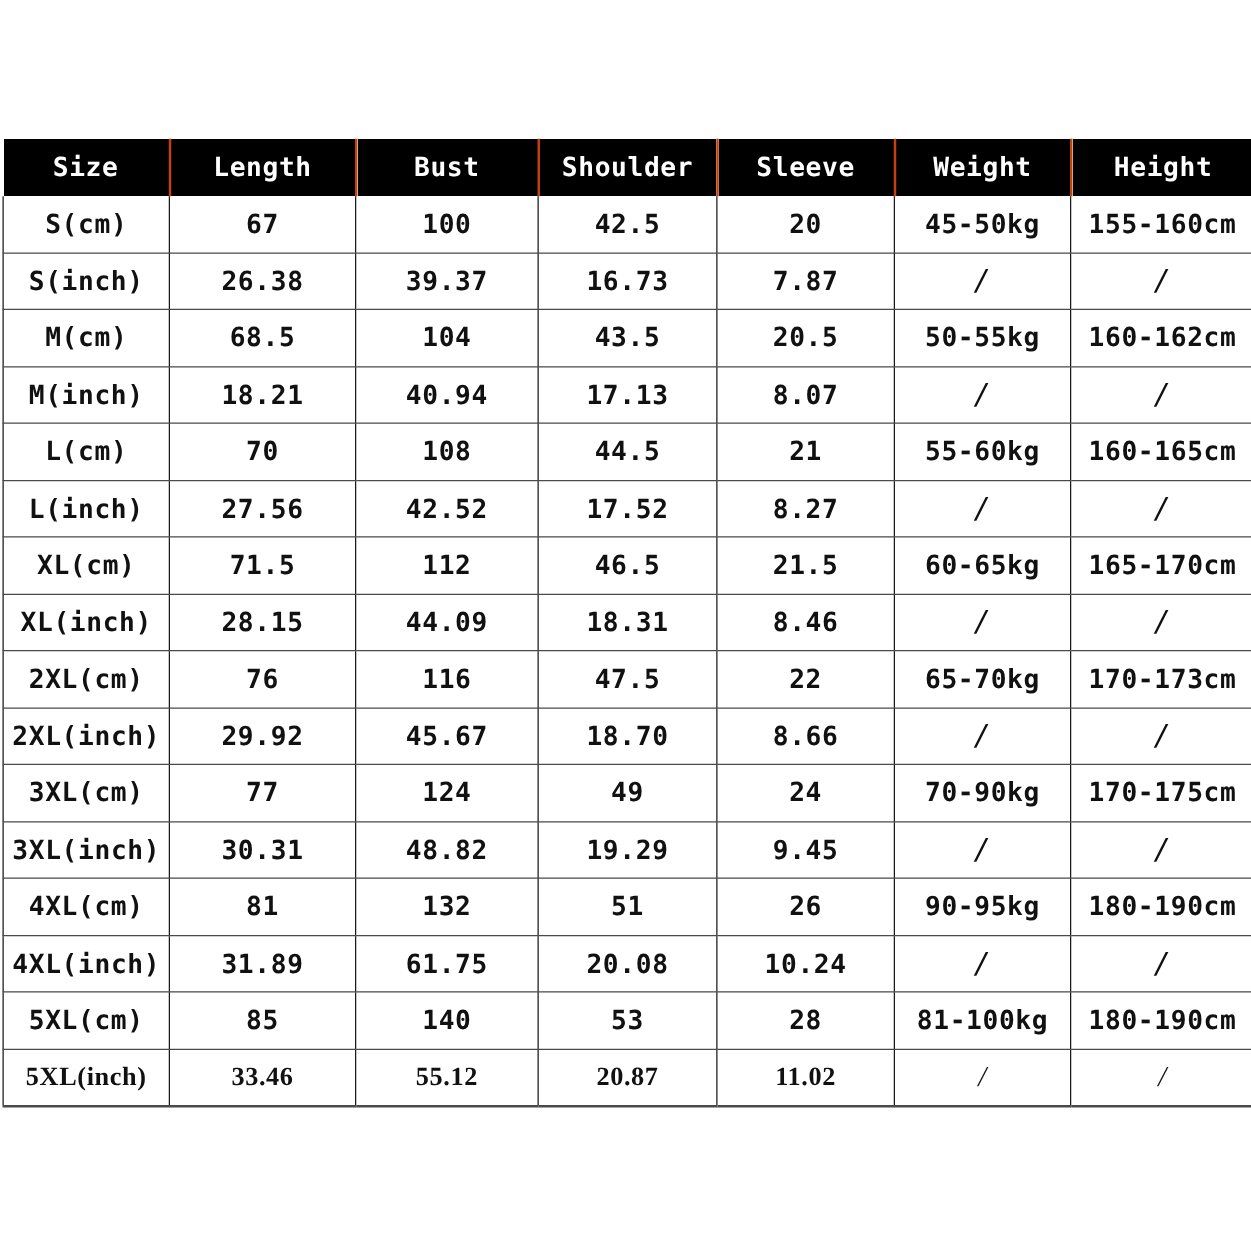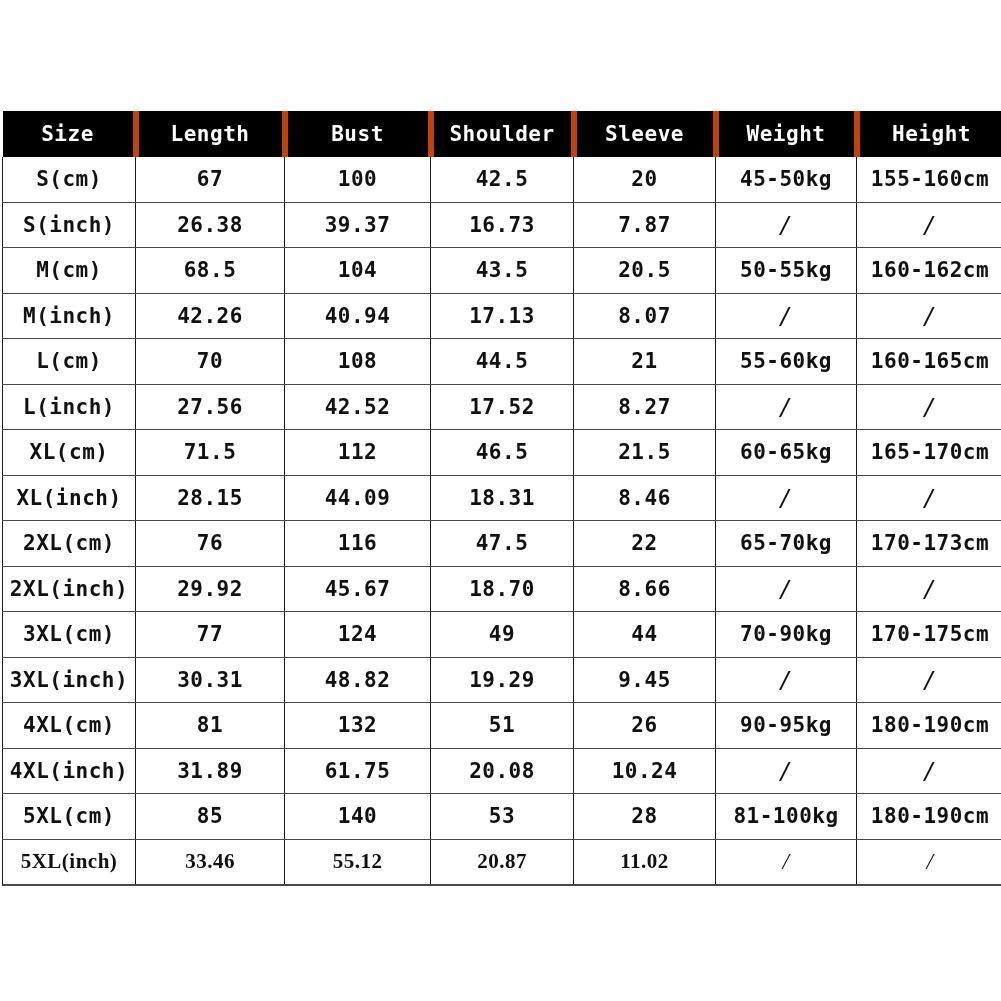--- a/index.html
+++ b/index.html
@@ -52,21 +52,21 @@
   
   thead th {
     background: #000000;
     color: #ffffff;
     font-weight: 700;
     height: 46px;
     border: none;
     font-size: 21px;
   }
   thead th + th {
-    border-left: 6px solid #c2410c;
+    border-left: 2px solid #c2410c;
   }
 
   
   tbody td {
     color: #111111;
     font-weight: 700;
     background: #ffffff;
     border-bottom: 1.6px solid #4a4a4a;
     border-right: 1.6px solid #1a1a1a;
   }
@@ -139,21 +139,21 @@
             <td>M(cm)</td>
             <td>68.5</td>
             <td>104</td>
             <td>43.5</td>
             <td>20.5</td>
             <td>50-55kg</td>
             <td>160-162cm</td>
           </tr>
           <tr>
             <td>M(inch)</td>
-            <td>42.26</td>
+            <td>18.21</td>
             <td>40.94</td>
             <td>17.13</td>
             <td>8.07</td>
             <td><span class="slash">/</span></td>
             <td><span class="slash">/</span></td>
           </tr>
           <tr>
             <td>L(cm)</td>
             <td>70</td>
             <td>108</td>
@@ -205,21 +205,21 @@
             <td>18.70</td>
             <td>8.66</td>
             <td><span class="slash">/</span></td>
             <td><span class="slash">/</span></td>
           </tr>
           <tr>
             <td>3XL(cm)</td>
             <td>77</td>
             <td>124</td>
             <td>49</td>
-            <td>44</td>
+            <td>24</td>
             <td>70-90kg</td>
             <td>170-175cm</td>
           </tr>
           <tr>
             <td>3XL(inch)</td>
             <td>30.31</td>
             <td>48.82</td>
             <td>19.29</td>
             <td>9.45</td>
             <td><span class="slash">/</span></td>

